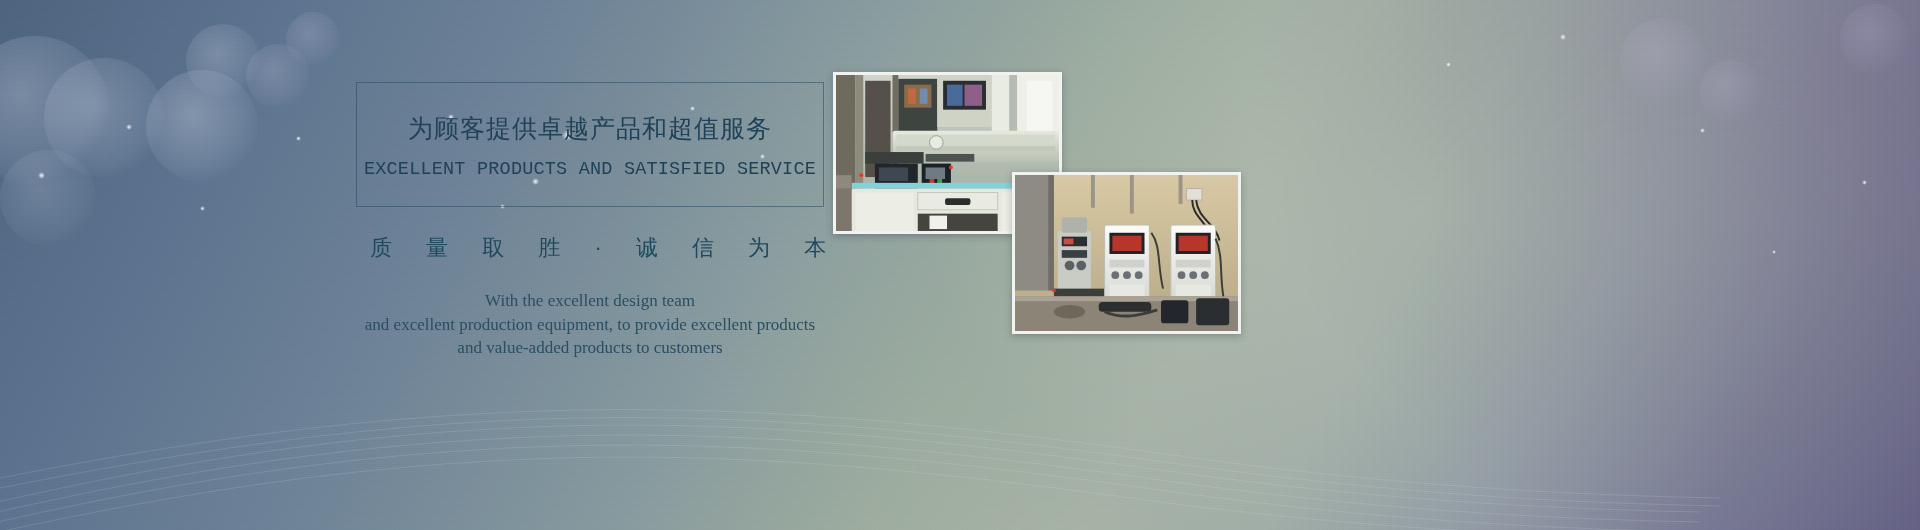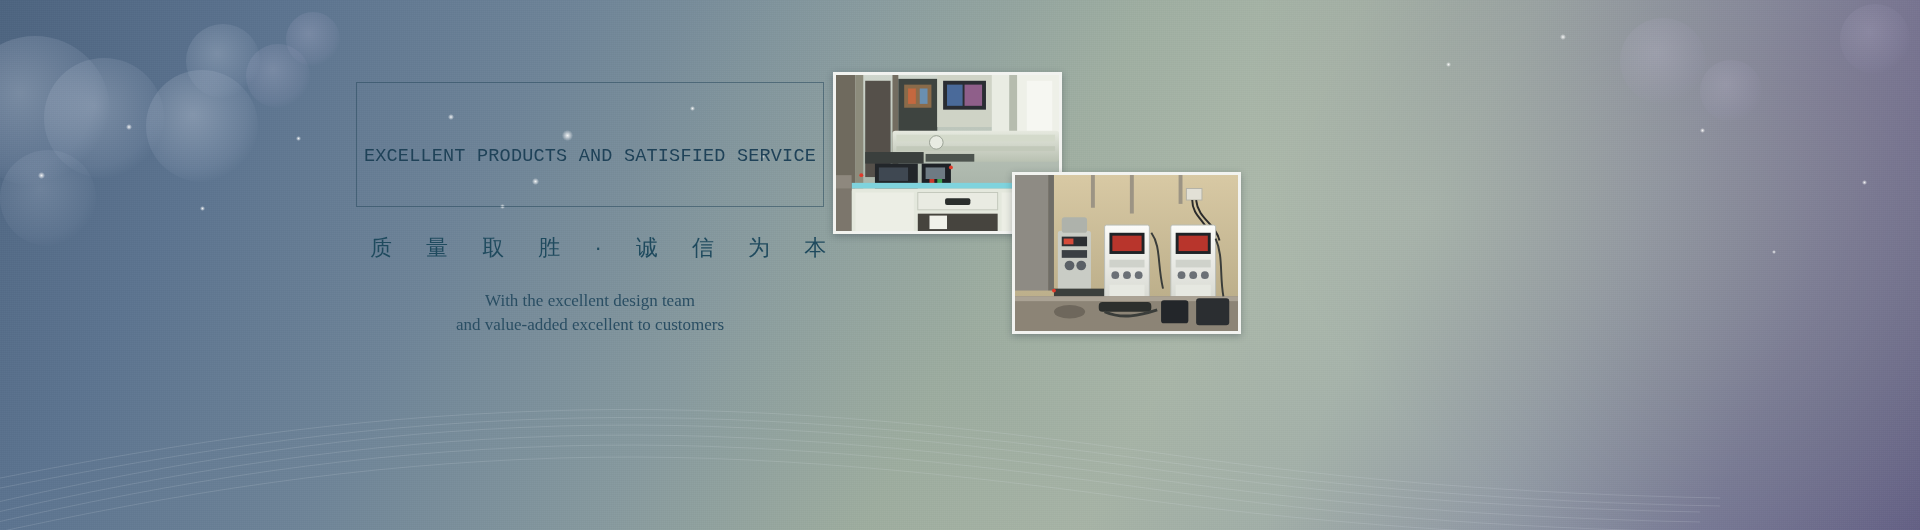--- a/index.html
+++ b/index.html
@@ -187,28 +187,30 @@
       <path d="M-20,172 C 200,128 380,104 580,100 C 780,96 980,118 1180,146 C 1350,170 1520,184 1720,188"></path>
       <path d="M-20,226 C 180,182 360,154 560,148 C 760,142 960,164 1160,192 C 1330,214 1500,226 1700,230"></path>
     </g>
   </svg>
 
   <div class="grain"></div>
 
   <div class="content">
 
     <div class="title-box">
+      <div class="title-cn">为顾客提供卓越产品和超值服务</div>
       <div class="title-en">EXCELLENT PRODUCTS AND SATISFIED SERVICE</div>
     </div>
 
     <div class="slogan">质 量 取 胜 · 诚 信 为 本</div>
 
     <div class="paragraph">
       <div>With the excellent design team</div>
-      <div>and value-added excellent to customers</div>
+      <div>and excellent production equipment, to provide excellent products</div>
+      <div>and value-added products to customers</div>
     </div>
 
   </div>
 
   <div class="photo photo-1">
     <svg viewBox="0 0 229 162" preserveAspectRatio="none">
       <defs>
         <linearGradient id="wallA" x1="0" y1="0" x2="0" y2="1">
           <stop offset="0" stop-color="#cfd6cd"></stop>
             <stop offset="1" stop-color="#9aa79b"></stop>

